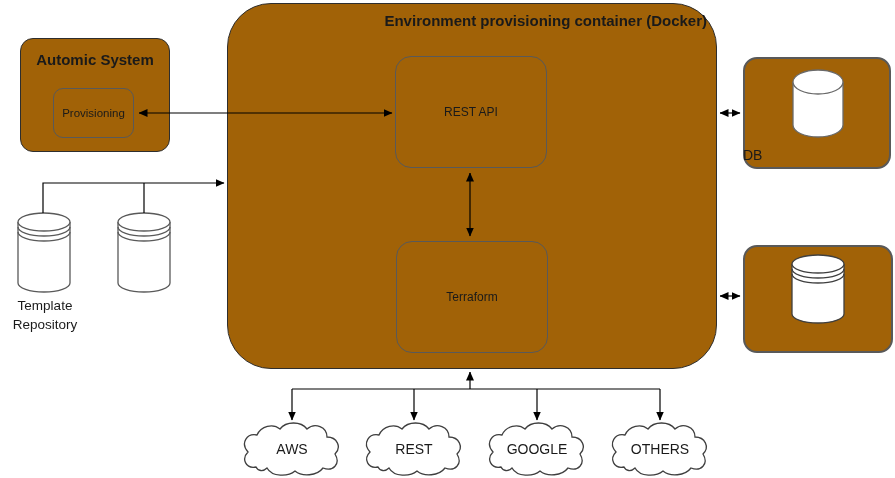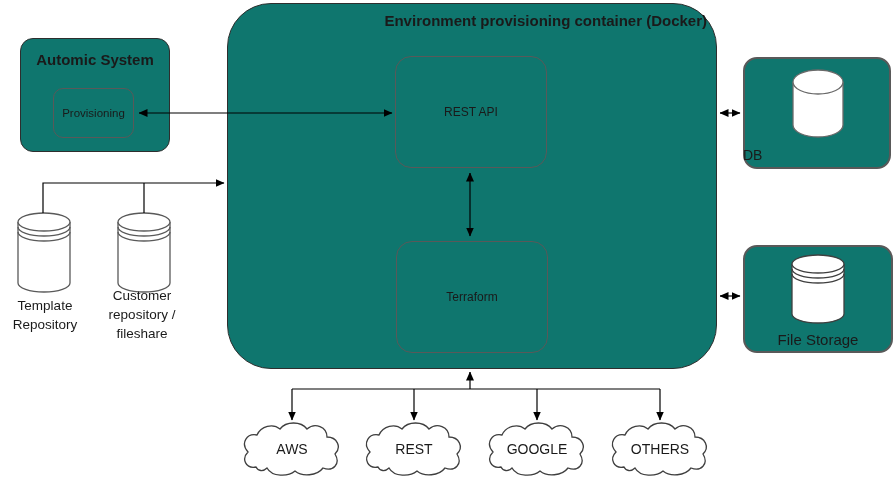--- a/index.html
+++ b/index.html
@@ -1,21 +1,21 @@
 <!DOCTYPE html>
 <html><head>
 <meta charset="utf-8">
 <style>
   html,body{margin:0;padding:0;background:#fff;}
   #stage{
     position:relative;width:895px;height:478px;background:#ffffff;overflow:hidden;
     font-family:"Liberation Sans", sans-serif;color:#1a1a1a;
   }
   .abs{position:absolute;box-sizing:border-box;}
-  .box{position:absolute;box-sizing:border-box;background:#0f766e;}
+  .box{position:absolute;box-sizing:border-box;background:#a16207;}
   .center-flex{display:flex;align-items:center;justify-content:center;text-align:center;}
   #container-box{left:227px;top:3px;width:490px;height:366px;border:1.6px solid #2e2e2e;border-radius:44px;}
   #container-title{left:237px;top:12px;width:470px;text-align:right;font-weight:bold;font-size:15px;}
   #automic-box{left:20px;top:38px;width:150px;height:114px;border:1.6px solid #2e2e2e;border-radius:13px;}
   #automic-title{left:20px;top:51px;width:150px;text-align:center;font-weight:bold;font-size:15px;}
   #provisioning-box{left:53px;top:88px;width:81px;height:50px;border:1.4px solid #595959;border-radius:10px;font-size:11.5px;}
   #restapi-box{left:395px;top:56px;width:152px;height:112px;border:1.5px solid #595959;border-radius:16px;font-size:12px;}
   #terraform-box{left:396px;top:241px;width:152px;height:112px;border:1.5px solid #595959;border-radius:16px;font-size:12px;}
   #db-box{left:743px;top:57px;width:148px;height:112px;border:2px solid #595959;border-radius:14px;}
   #db-label{left:743px;top:147px;width:148px;text-align:left;font-size:14px;}
@@ -45,21 +45,20 @@
     <span>REST API</span>
   </div>
   <div class="box center-flex" id="terraform-box">
     <span>Terraform</span>
   </div>
 
   <div class="box" id="db-box"></div>
   <div class="abs" id="db-label">DB</div>
 
   <div class="box" id="filestorage-box"></div>
-  <div class="abs" id="filestorage-label">File Storage</div>
 
   <svg class="layer" width="895" height="478" viewBox="0 0 895 478">
     <defs>
       <marker id="arr" markerUnits="userSpaceOnUse" markerWidth="9" markerHeight="8" refX="8.5" refY="4" orient="auto">
         <path d="M0,0 L9,4 L0,8 Z" fill="#000"></path>
       </marker>
       <path id="cloud" fill="#ffffff" stroke="#3f3f3f" stroke-width="1.3" d="M -36 18 C -46 20 -51 10 -44 3 C -52 -6 -45 -16 -35 -14 C -31 -23 -19 -26 -12 -20 C -6 -28 9 -28 15 -20 C 23 -27 35 -22 35 -12 C 45 -12 50 -2 43 5 C 49 15 41 23 31 19 C 25 27 10 28 3 22 C -4 28 -20 28 -25 19 C -29 23 -34 22 -36 18 Z"></path>
     </defs>
 
     <use href="#cloud" transform="translate(292,449)"></use>
@@ -114,22 +113,19 @@
       <path d="M470,389 V372" marker-end="url(#arr)"></path>
       <path d="M292,389 V420" marker-end="url(#arr)"></path>
       <path d="M414,389 V420" marker-end="url(#arr)"></path>
       <path d="M537,389 V420" marker-end="url(#arr)"></path>
       <path d="M660,389 V420" marker-end="url(#arr)"></path>
     </g>
   </svg>
 
   <div class="repo-label" id="template-label">Template
 Repository</div>
-  <div class="repo-label" id="customer-label">Customer
-repository /
-fileshare</div>
 
   <div class="cloud-label" style="left:247px;">AWS</div>
   <div class="cloud-label" style="left:369px;">REST</div>
   <div class="cloud-label" style="left:492px;">GOOGLE</div>
   <div class="cloud-label" style="left:615px;">OTHERS</div>
 
 </div>
 
 </body></html>

